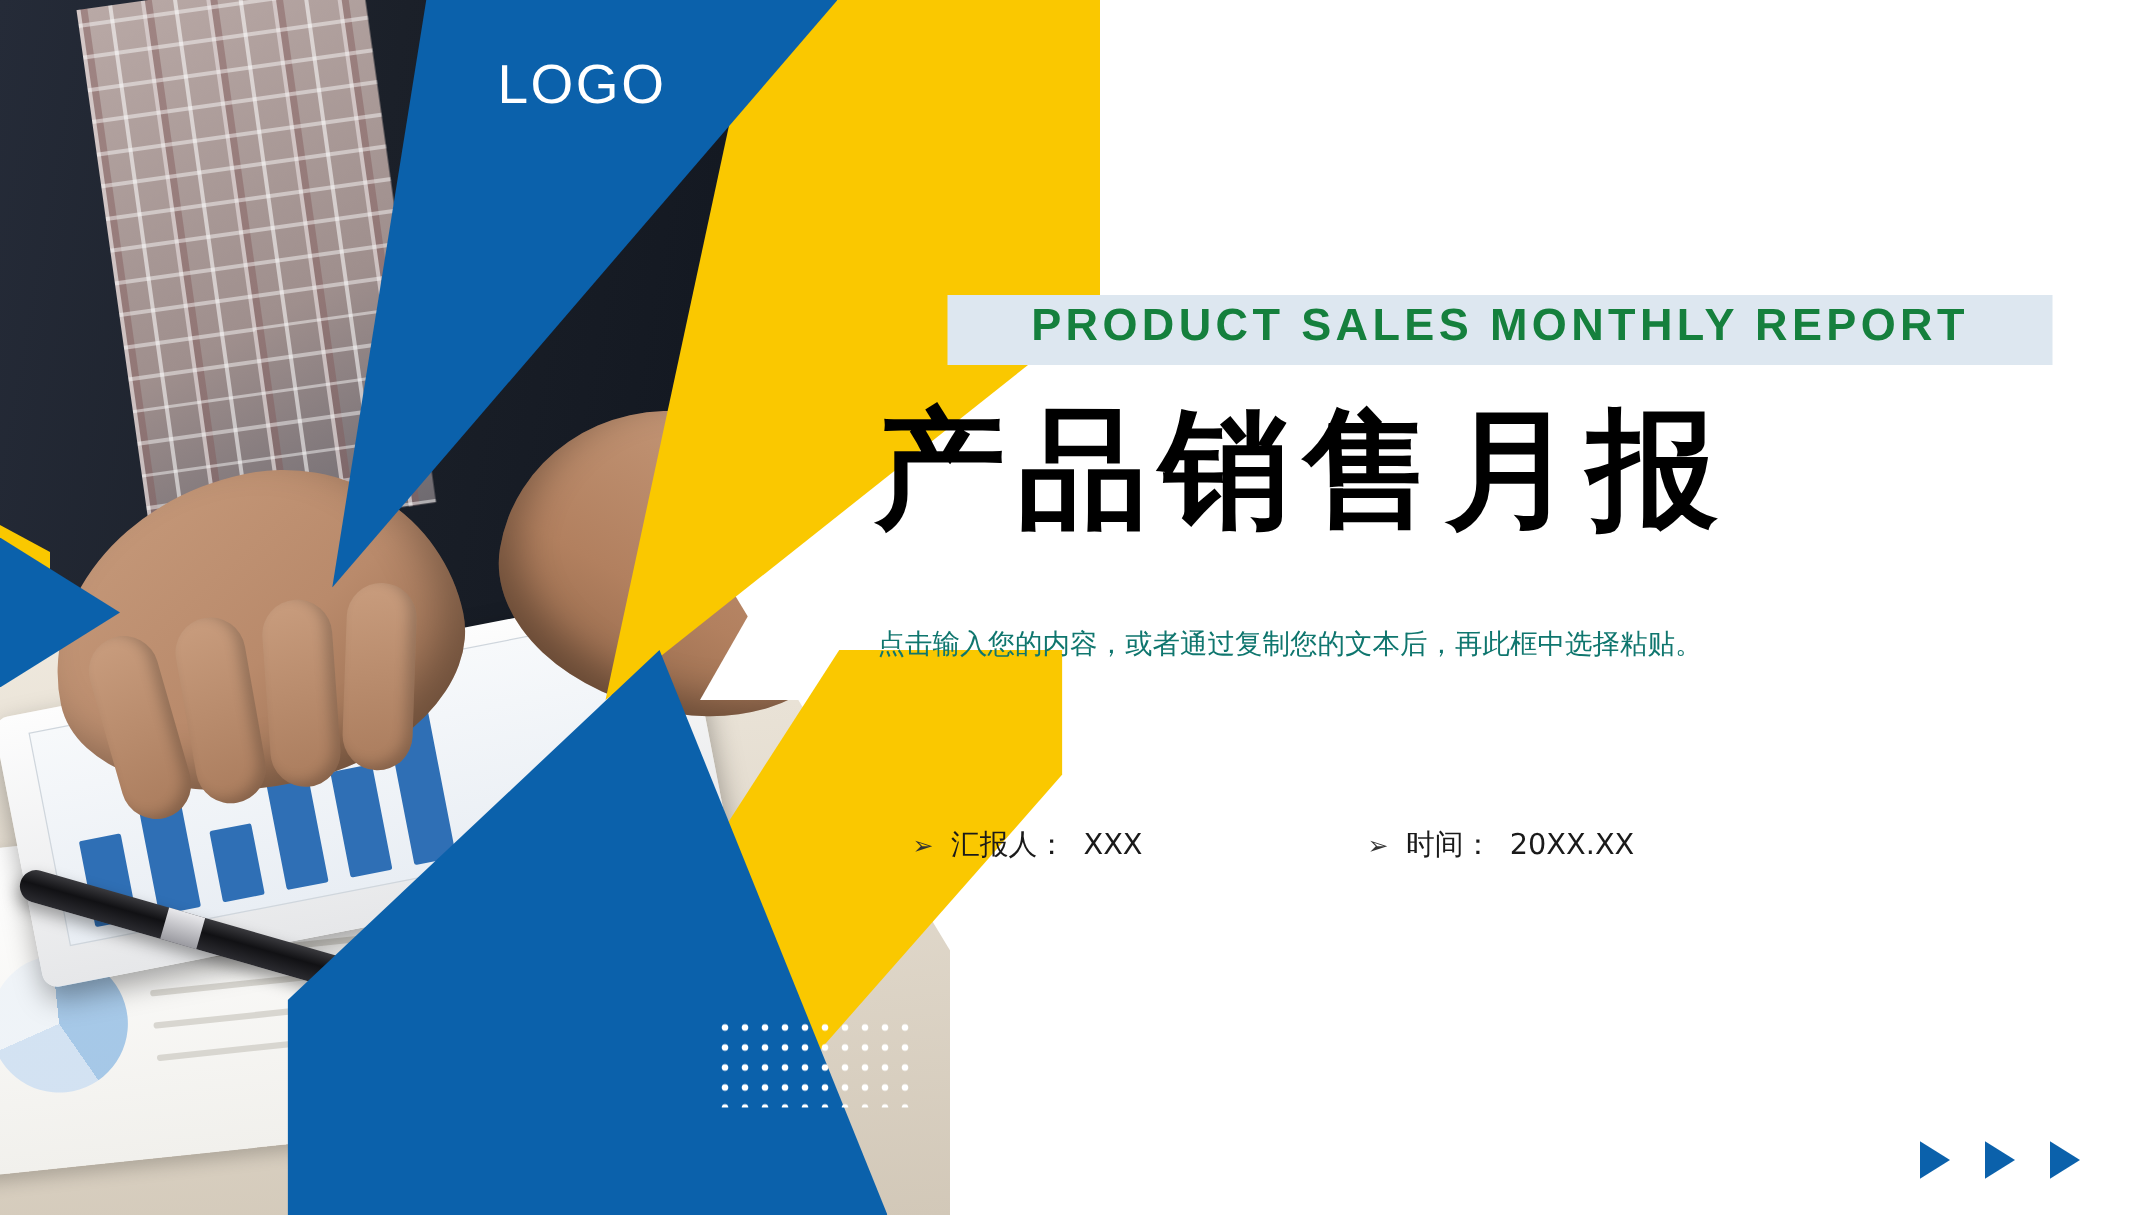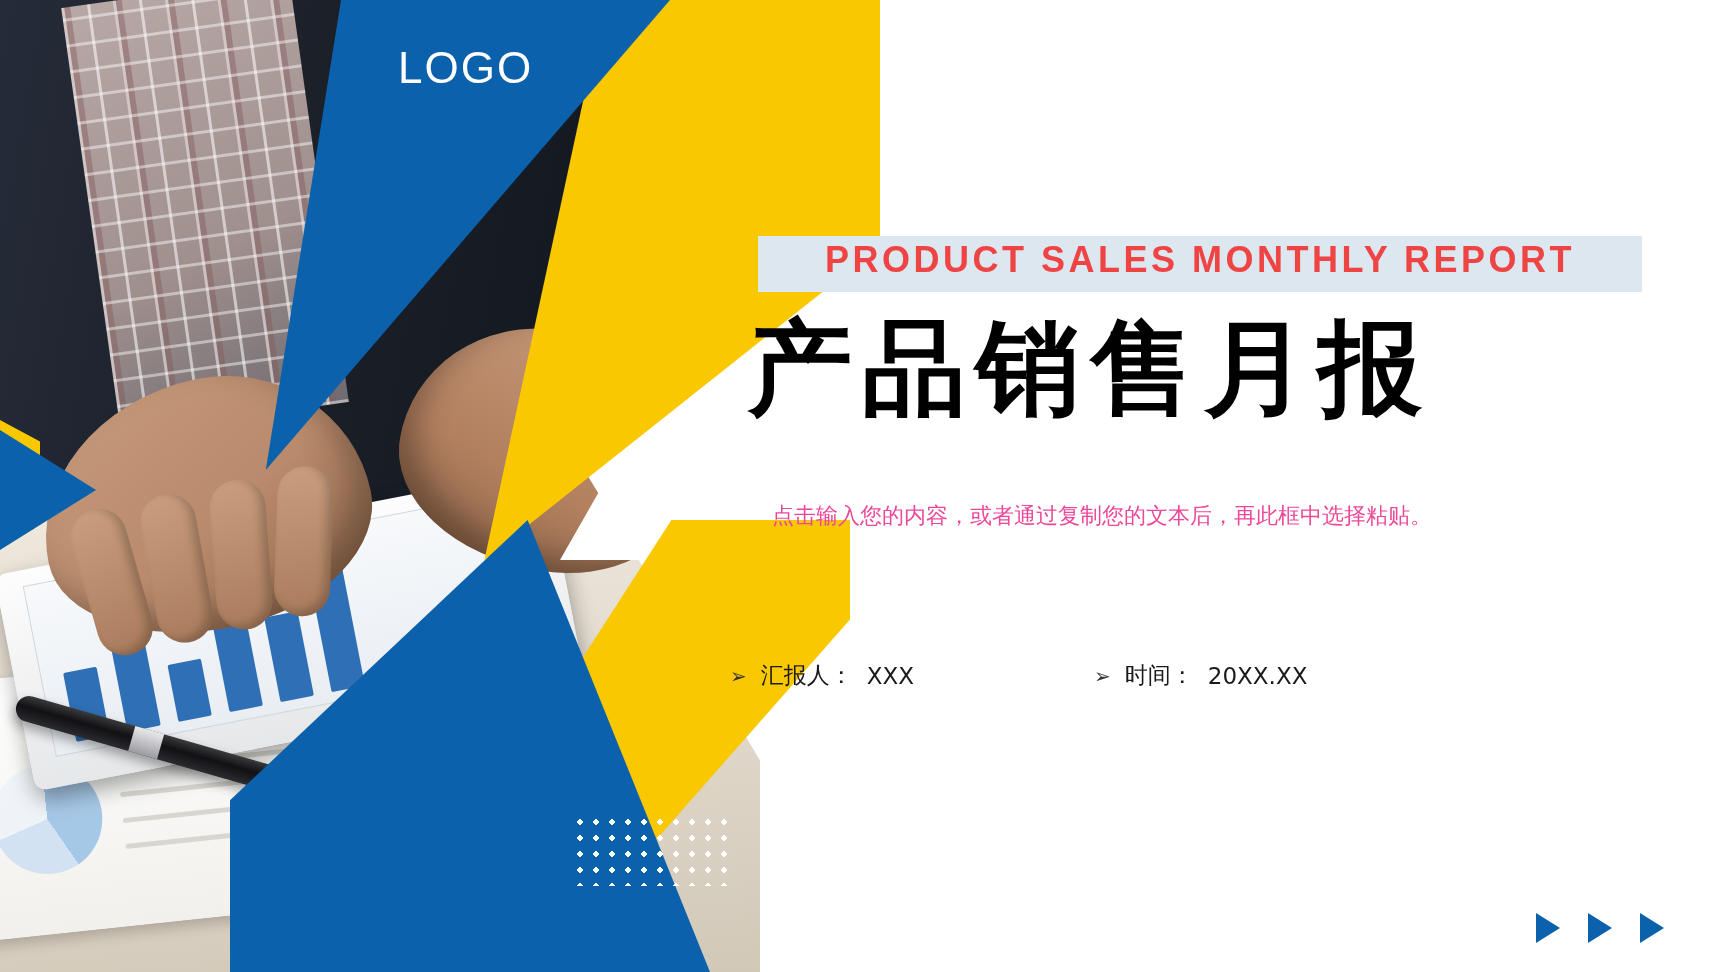--- a/index.html
+++ b/index.html
@@ -183,37 +183,35 @@
   }
 
   
   #eng-band{
     left:758px;top:236px;width:884px;height:56px;
     background:#dde7f0;
   }
   #eng-title{
     left:700px;top:236px;width:1000px;height:48px;
     display:flex;align-items:center;justify-content:center;
-    font-size:36px;font-weight:bold;color:#ef4444;
+    font-size:36px;font-weight:bold;color:#15803d;
     letter-spacing:3.5px;
     white-space:nowrap;
   }
   #cn-title{
     left:700px;top:318px;width:820px;
     font-size:104px;font-weight:bold;color:#000000;
     letter-spacing:10px;line-height:1.12;
-    font-family:Liberation Mono, monospace;
-    margin-left:48px;
+    font-family:Liberation Sans, sans-serif;
   }
   #body-text{
     left:702px;top:495px;width:800px;
-    font-size:22px;color:#ec4899;line-height:1.95;
+    font-size:22px;color:#0f766e;line-height:1.95;
     font-family:"DejaVu Sans","Liberation Sans",sans-serif;
     white-space:nowrap;
-    text-align:center;
   }
   #meta-row{
     left:730px;top:660px;width:720px;
     display:flex;align-items:center;
     font-size:23px;color:#1a1a1a;
     font-family:"DejaVu Sans","Liberation Sans",sans-serif;
   }
   .meta-item{display:flex;align-items:center;gap:14px;}
   .meta-item .mk{font-size:20px;color:#333;}
   #meta-gap{width:180px;}

